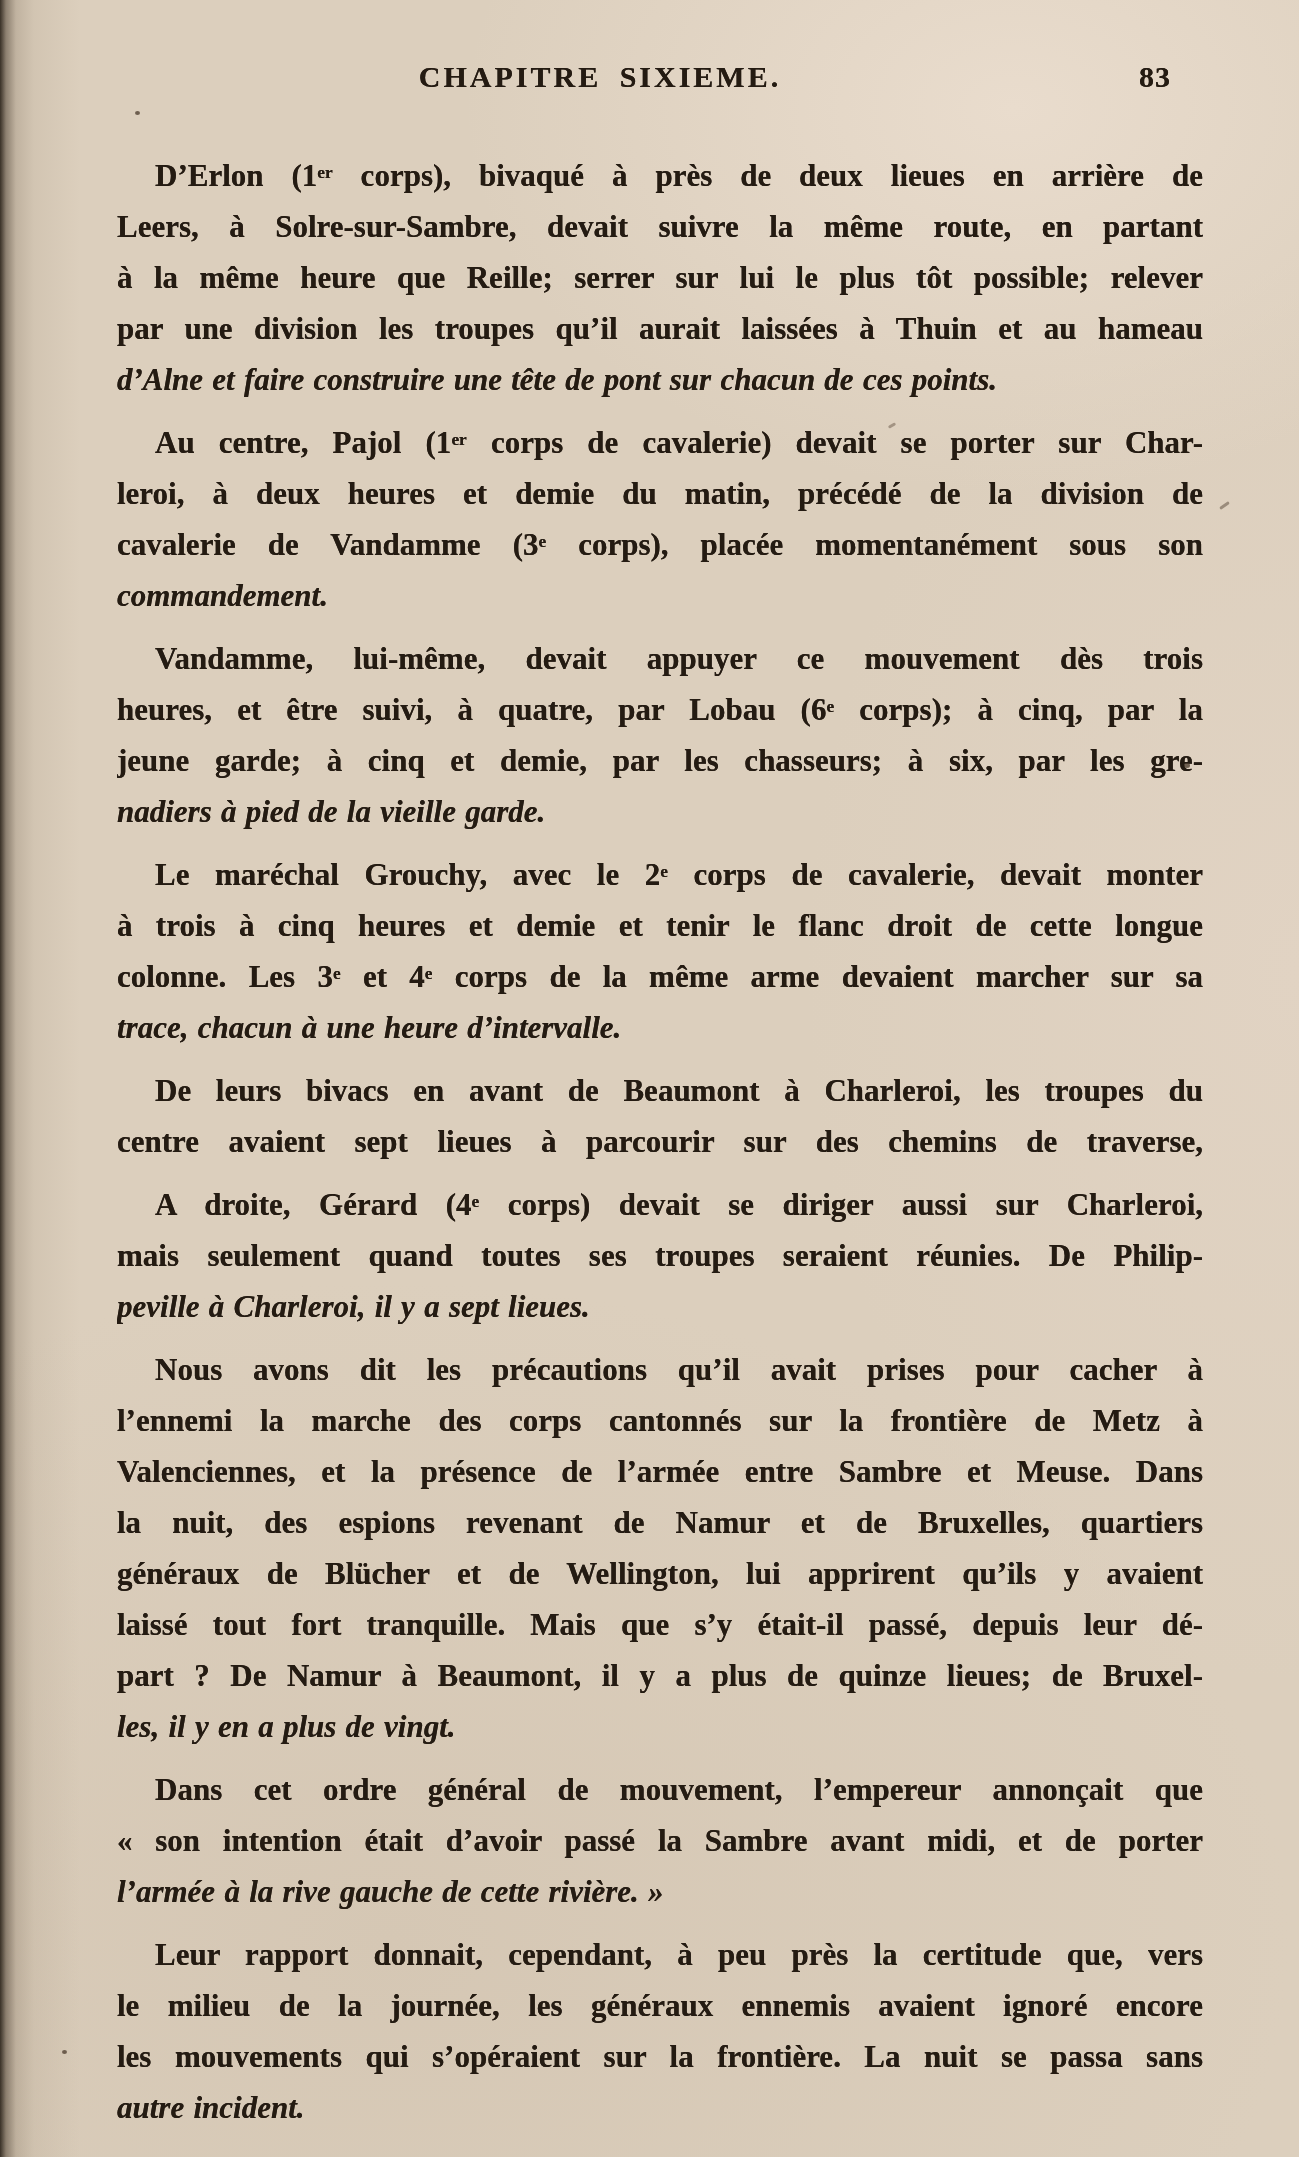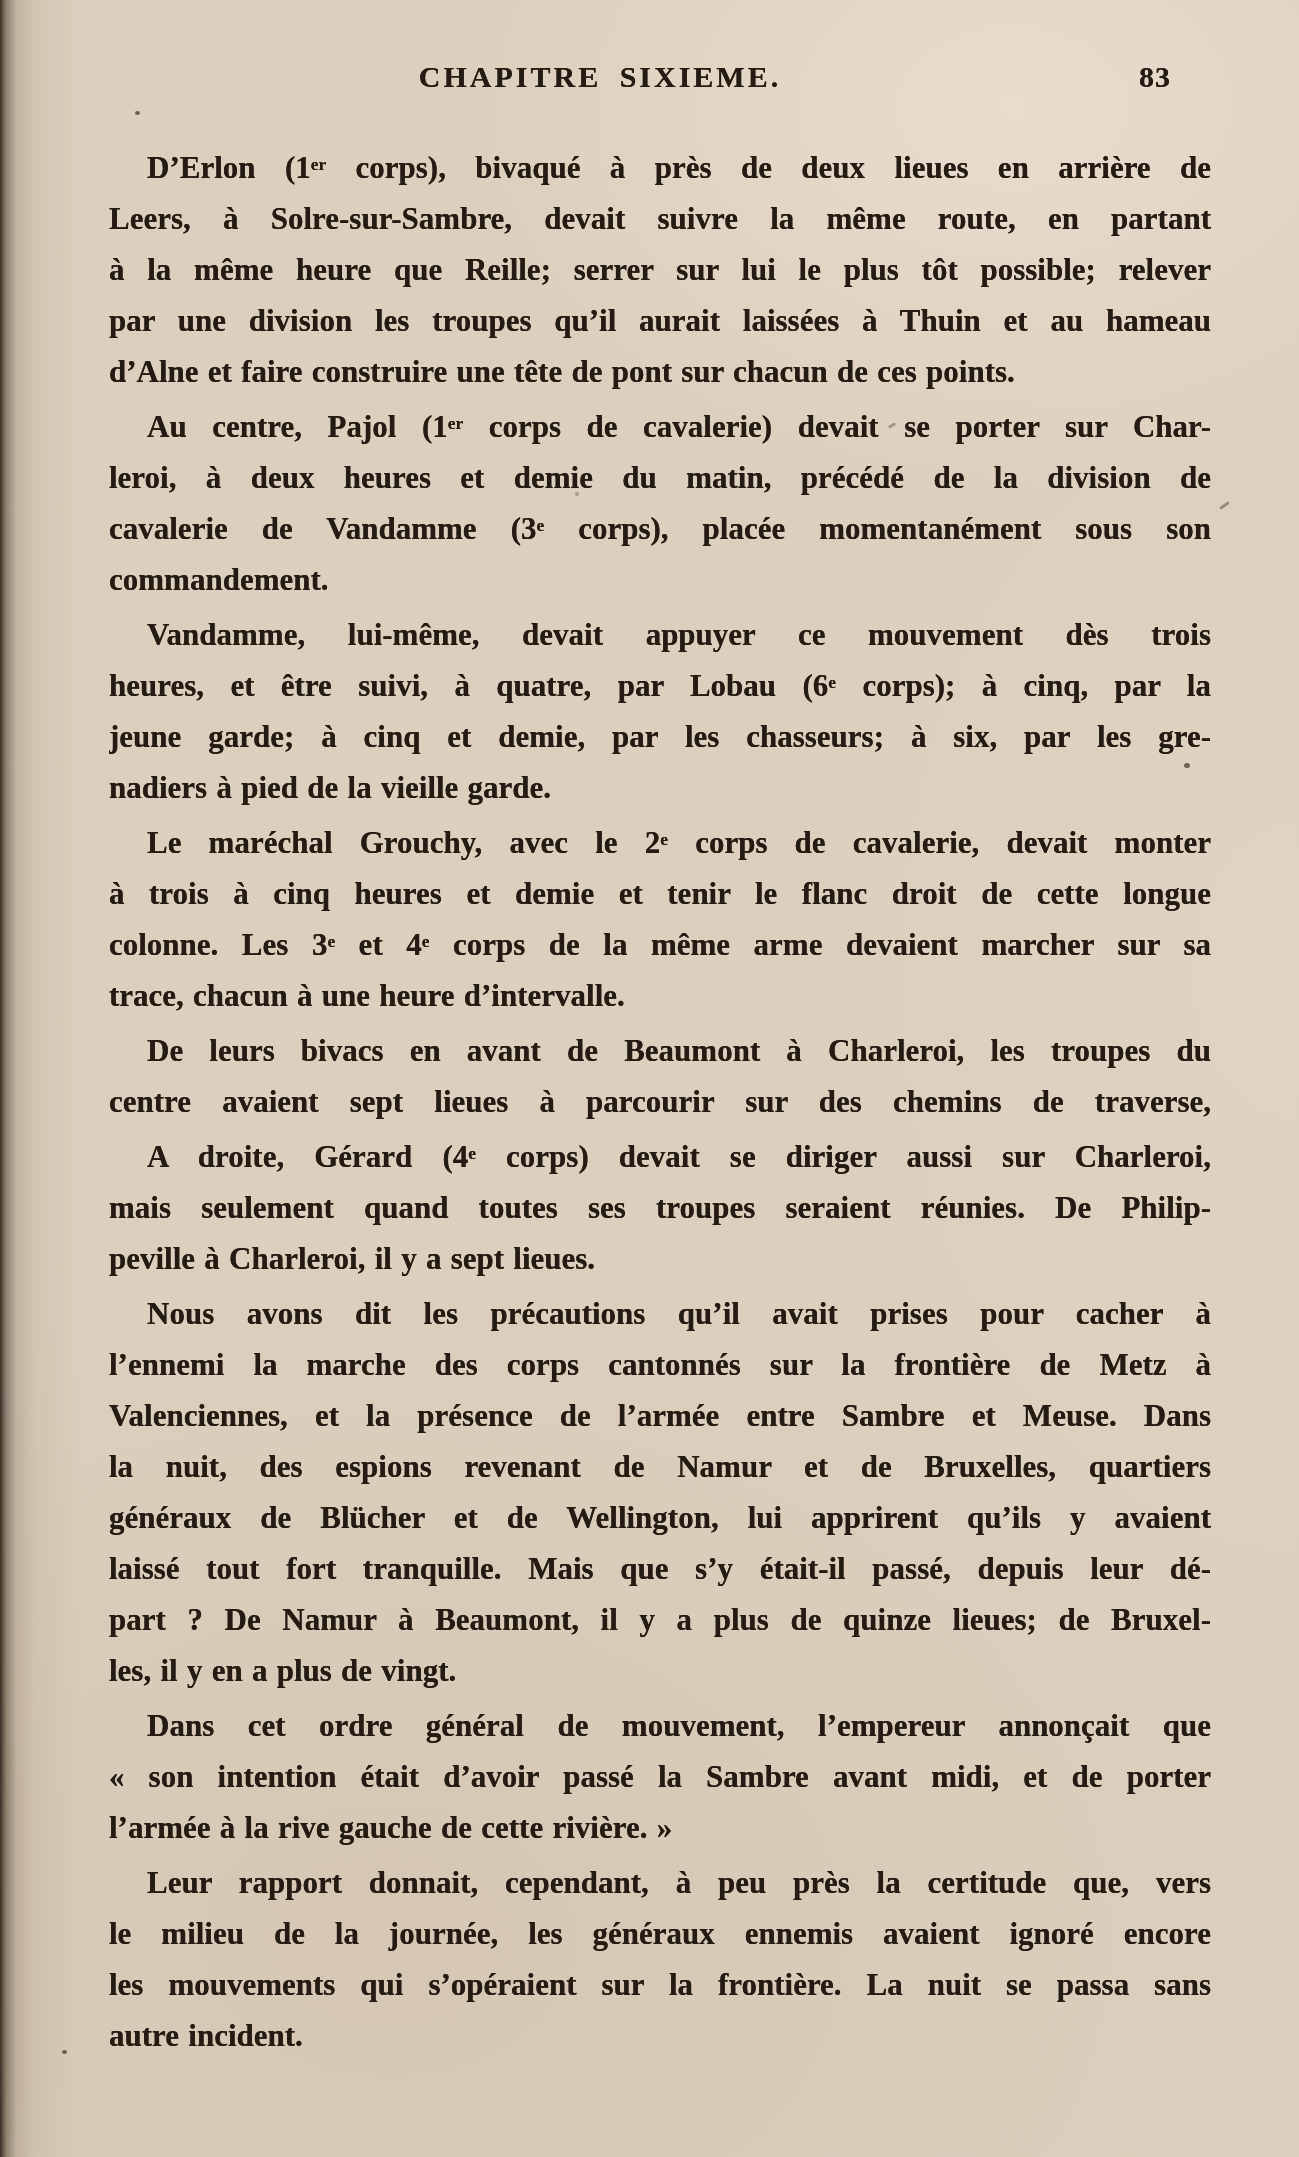--- a/index.html
+++ b/index.html
@@ -66,36 +66,36 @@
   .text-block {
     position: absolute;
     left: 105px;
     top: 138px;
     width: 1110px;
     font-size: 31px;
     font-weight: bold;
     line-height: 51px;
     text-shadow: 0 0 0.5px rgba(30,21,14,0.85);
   }
-  .paragraph { margin: 4px; }
+  .paragraph { margin: 12px; }
   .line {
     text-align: justify;
     height: 51px;
     overflow: hidden;
     word-spacing: 1.5px;
     white-space: normal;
   }
   
   .line::after {
     content: "";
     display: inline-block;
     width: 100%;
     height: 0;
   }
-  .line.last { text-align: left; }
+  .line.last { text-align: left; font-style: italic; }
   .line.last::after { content: none; }
   .line.indent { text-indent: 38px; }
   sup {
     font-size: 0.56em;
     line-height: 0;
     vertical-align: baseline;
     position: relative;
     top: -0.45em;
     letter-spacing: 0;
   }

